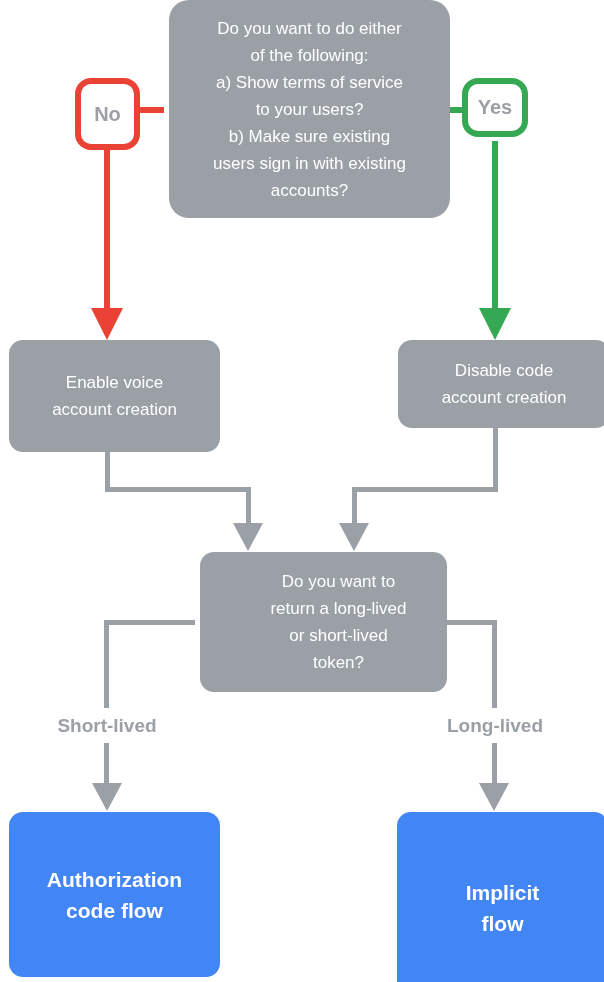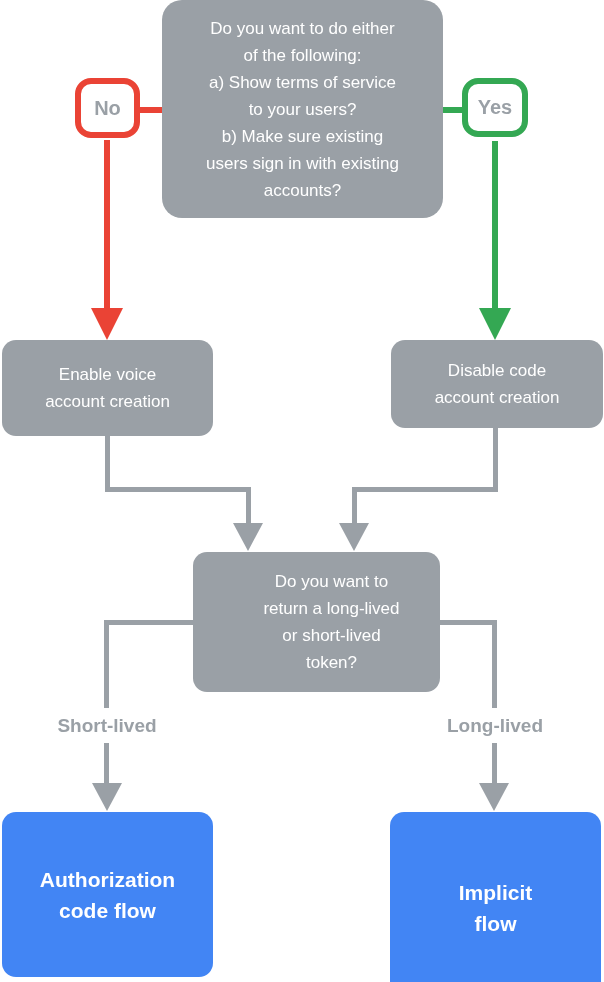--- a/index.html
+++ b/index.html
@@ -22,20 +22,21 @@
     color: var(--node_text, #fff);
     display: flex;
     align-items: center;
     justify-content: center;
     text-align: center;
     white-space: pre-line;
     font-size: 17px;
     line-height: 27px;
     border-radius: 14px;
     z-index: 3;
+    margin-left: 7px;
   }
   .node.big-radius { border-radius: 20px; }
   .node.blue {
     background: var(--blue);
     font-weight: bold;
     font-size: 21px;
     line-height: 31px;
   }
   
   .badge {
@@ -125,29 +126,29 @@
   <div class="node big-radius" style="left:162px; top:0px; width:281px; height:218px;">
     <span>Do you want to do either
 of the following:
 a) Show terms of service
 to your users?
 b) Make sure existing
 users sign in with existing
 accounts?</span>
   </div>
 
-  <div class="badge no" style="left:75px; top:78px; width:65px; height:60px;text-align:center;">
+  <div class="badge no" style="left:75px; top:78px; width:65px; height:72px;text-align:center;">
     <span>No</span>
   </div>
 
   <div class="badge yes" style="left:462px; top:78px; width:66px; height:59px;">
     <span>Yes</span>
   </div>
 
-  <div class="node" style="left:2px; top:340px; width:211px; height:96px;">
+  <div class="node" style="left:2px; top:340px; width:211px; height:112px;">
     <span>Enable voice
 account creation</span>
   </div>
 
   <div class="node" style="left:391px; top:340px; width:212px; height:88px;">
     <span>Disable code
 account creation</span>
   </div>
 
   <div class="node" style="left:193px; top:552px; width:217px; height:140px;padding-left:30px;">

